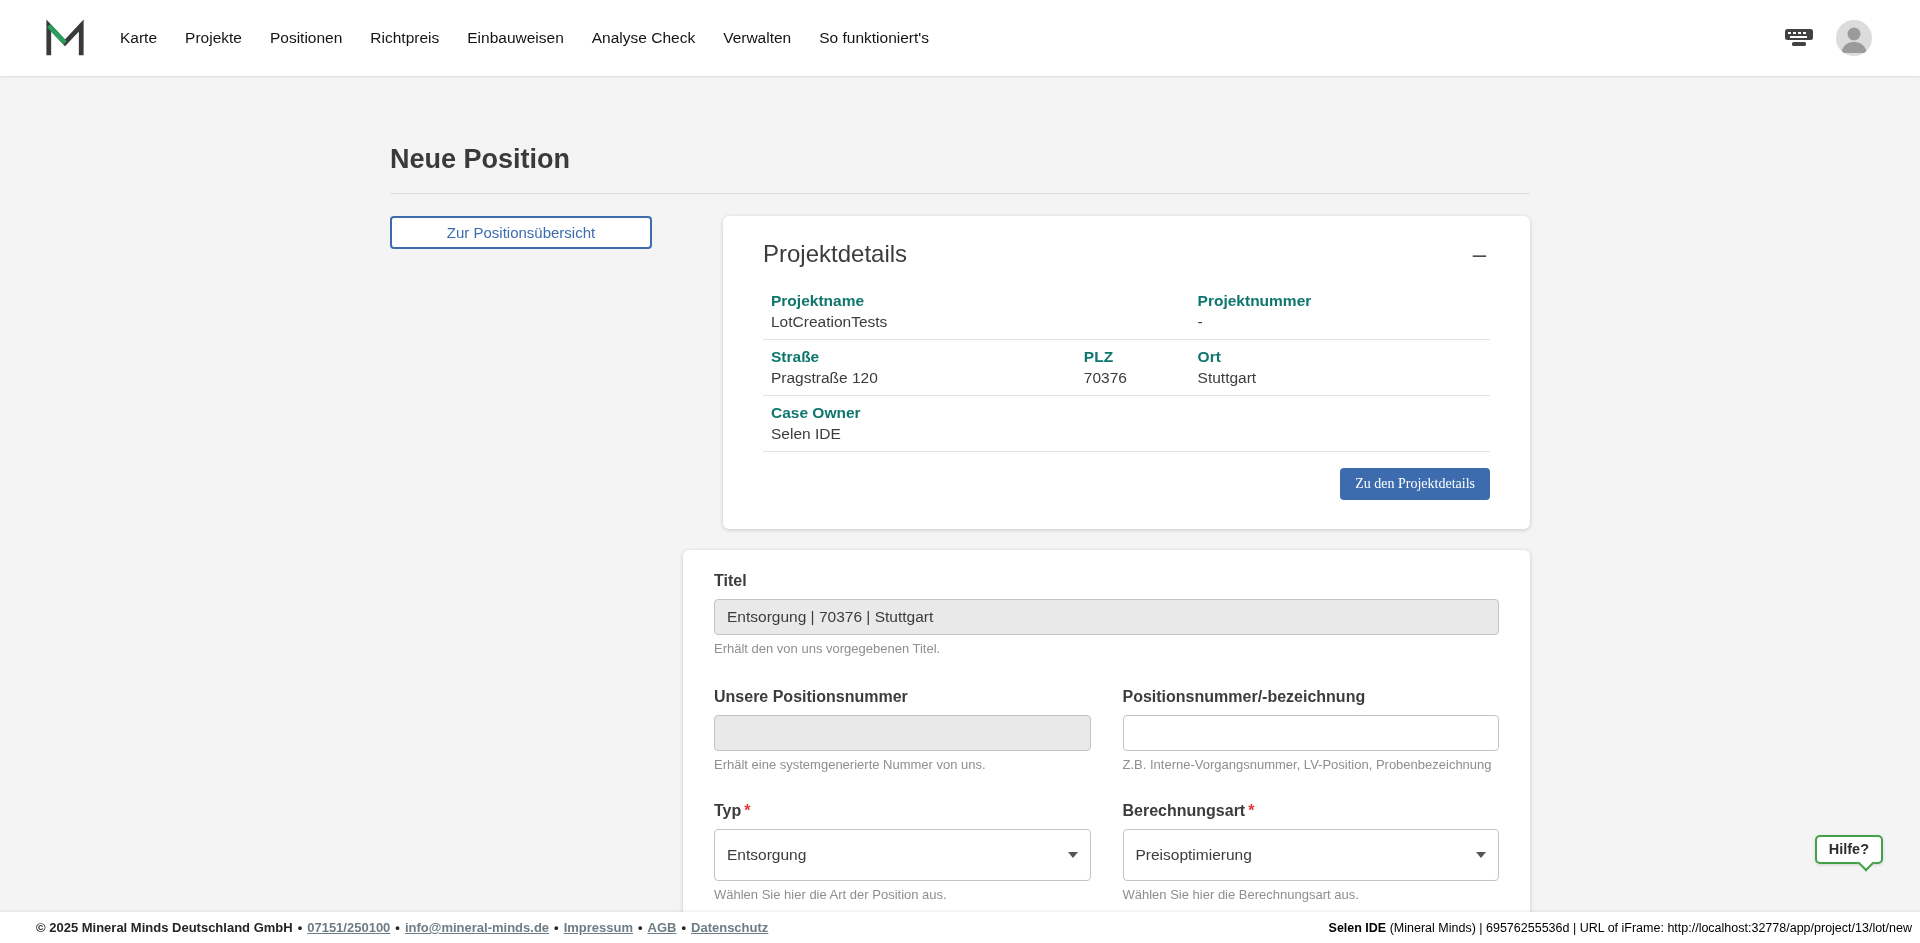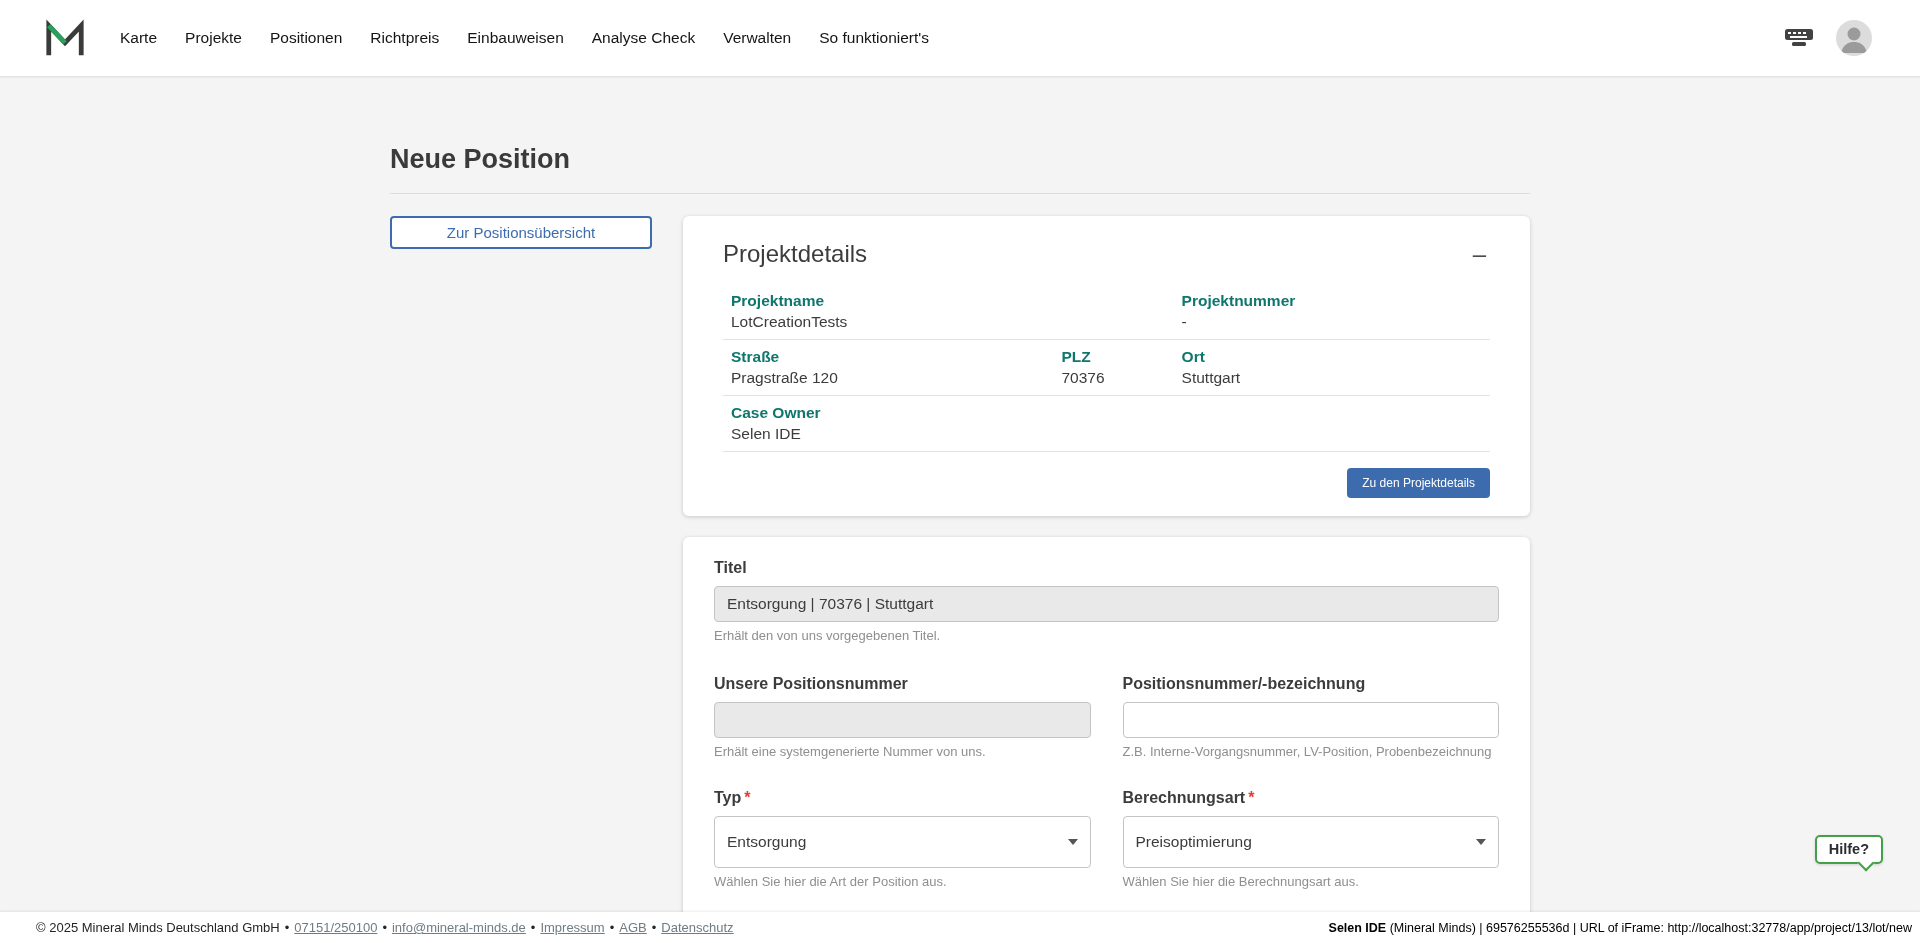--- a/index.html
+++ b/index.html
@@ -33,38 +33,38 @@
   .content-row{display:flex;margin-top:22px;align-items:flex-start;gap:31px;}
   .left-col{width:262px;flex:none;}
   .outline-btn{
     display:block;width:100%;box-sizing:border-box;text-align:center;
     border:2px solid #3d6cae;color:#3d6cae;background:#fff;border-radius:4px;
     font-size:15px;padding:6px 0;cursor:pointer;font-family:inherit;
   }
   .right-col{flex:1;display:flex;flex-direction:column;gap:21px;min-width:0;}
   .card{background:#fff;border-radius:6px;box-shadow:0 1px 4px rgba(0,0,0,.18);}
   
-  .card.project{padding:24px 40px 18px;}
+  .card.project{padding:24px 40px 29px;margin-left:40px;}
   .card-head{display:flex;justify-content:space-between;align-items:center;}
   .card-title{font-size:24px;font-weight:400;color:#3c3c3c;}
   .collapse-btn{
     font-size:24px;color:#4a4a4a;line-height:1;background:none;border:none;
     cursor:pointer;padding:0 4px;font-family:inherit;
   }
   .ptable{margin-top:16px;}
   .prow{
     display:grid;grid-template-columns:44% 16% 40%;
     padding:8px 8px;border-bottom:1px solid #e3e3e3;
   }
   .cell .lbl{font-weight:700;font-size:15.5px;color:#0f766e;}
   .cell .val{font-size:15.5px;margin-top:3px;color:#3c3c3c;}
   .card-actions{display:flex;justify-content:flex-end;margin-top:16px;}
   .primary-btn{
     background:#3d6cae;color:#fff;border:none;border-radius:4px;
-    font-size:12px;padding:8px 15px;cursor:pointer;font-family:Liberation Sans, sans-serif;
+    font-size:14px;padding:8px 15px;cursor:pointer;font-family:Liberation Serif, serif;
   }
   
   .card.form{padding:22px 31px 170px;}
   .field-label{font-size:16px;font-weight:600;color:#3c3c3c;}
   .req{color:#e53935;margin-left:3px;font-weight:700;}
   .text-input{
     margin-top:9px;width:100%;box-sizing:border-box;height:36px;
     border:1px solid #c4c4c4;border-radius:4px;padding:0 12px;
     font-size:15.5px;font-family:inherit;color:#3c3c3c;background:#fff;
   }
@@ -95,21 +95,21 @@
     background:#fff;border-right:2px solid #43a047;border-bottom:2px solid #43a047;
     transform:rotate(45deg);
   }
   
   .footer{
     position:fixed;bottom:0;left:0;right:0;height:31px;background:#fff;
     display:flex;align-items:center;justify-content:space-between;
     padding:0 8px 0 36px;font-size:13px;color:#252525;
     box-shadow:0 -1px 2px rgba(0,0,0,.08);z-index:10;
   }
-  .footer-left{display:flex;align-items:flex-start;white-space:nowrap;}
+  .footer-left{display:flex;align-items:flex-start;white-space:nowrap;font-weight:bold;}
   .footer a{color:#6e7c85;text-decoration:underline;cursor:pointer;}
   .f-sep{margin:0 5px;}
   .footer-right{font-size:12.5px;color:#000;white-space:nowrap;margin-left:25px;}
 </style>
 </head>
 <body>
 
 <header class="topnav">
   <div class="logo">
     <svg width="42" height="42" viewBox="0 0 44 44">

